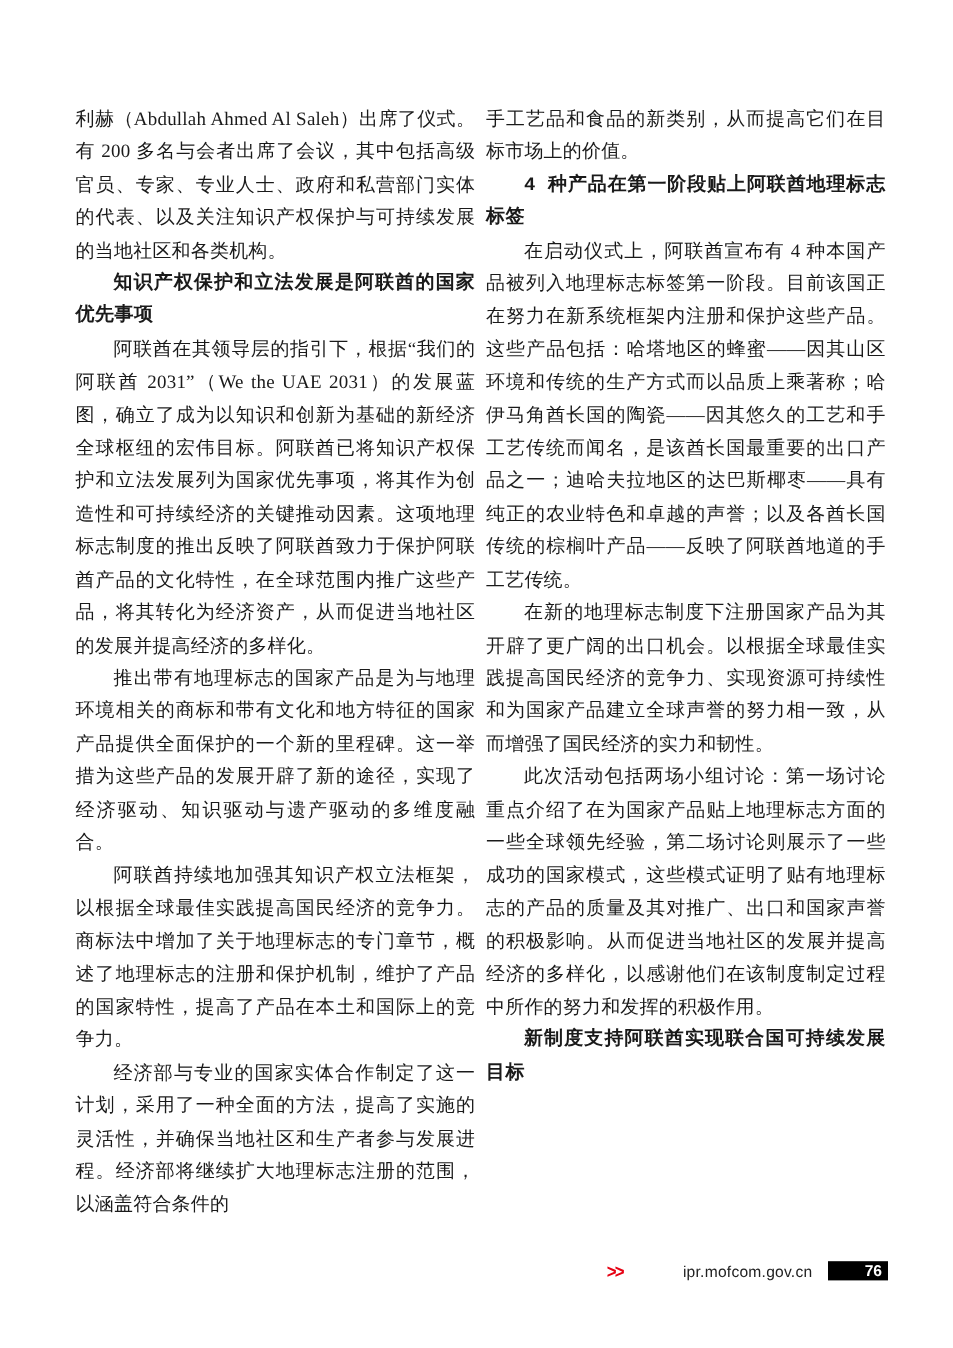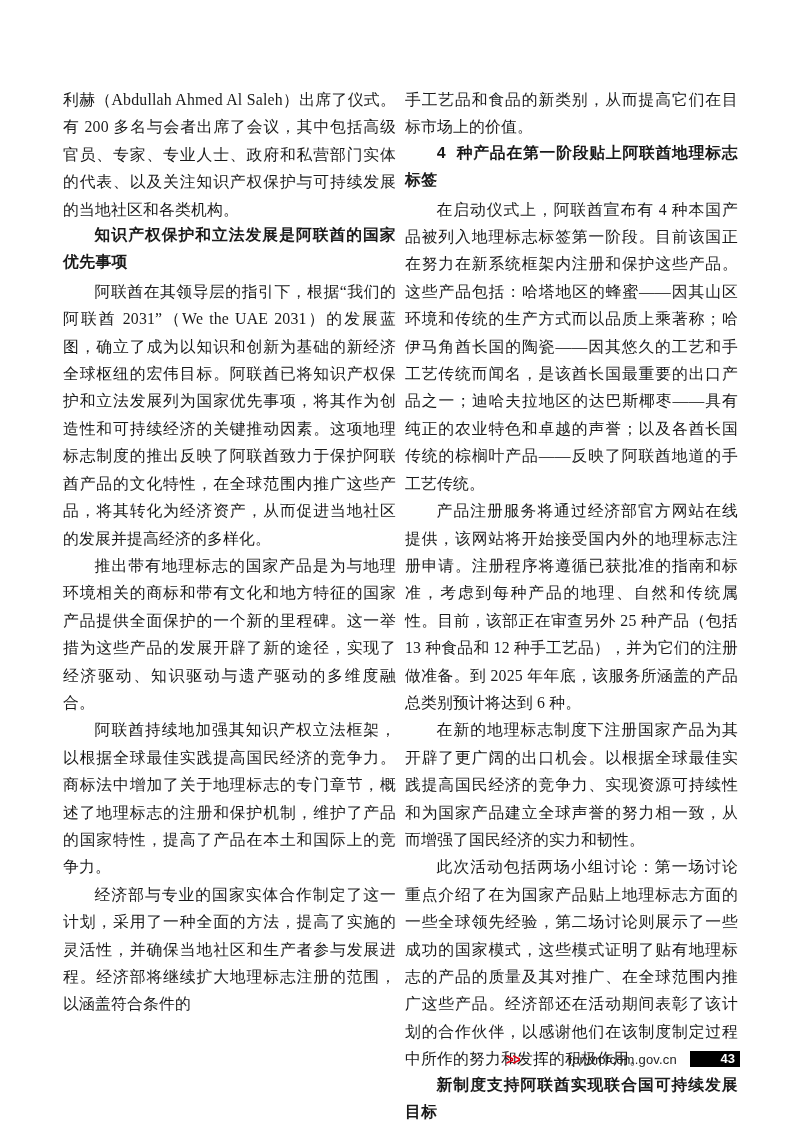--- a/index.html
+++ b/index.html
@@ -92,24 +92,23 @@
         <p class="block heading">知识产权保护和立法发展是阿联酋的国家优先事项</p>
         <p class="block para">阿联酋在其领导层的指引下，根据“我们的阿联酋 2031”（We the UAE 2031）的发展蓝图，确立了成为以知识和创新为基础的新经济全球枢纽的宏伟目标。阿联酋已将知识产权保护和立法发展列为国家优先事项，将其作为创造性和可持续经济的关键推动因素。这项地理标志制度的推出反映了阿联酋致力于保护阿联酋产品的文化特性，在全球范围内推广这些产品，将其转化为经济资产，从而促进当地社区的发展并提高经济的多样化。</p>
         <p class="block para">推出带有地理标志的国家产品是为与地理环境相关的商标和带有文化和地方特征的国家产品提供全面保护的一个新的里程碑。这一举措为这些产品的发展开辟了新的途径，实现了经济驱动、知识驱动与遗产驱动的多维度融合。</p>
         <p class="block para">阿联酋持续地加强其知识产权立法框架，以根据全球最佳实践提高国民经济的竞争力。商标法中增加了关于地理标志的专门章节，概述了地理标志的注册和保护机制，维护了产品的国家特性，提高了产品在本土和国际上的竞争力。</p>
         <p class="block para">经济部与专业的国家实体合作制定了这一计划，采用了一种全面的方法，提高了实施的灵活性，并确保当地社区和生产者参与发展进程。经济部将继续扩大地理标志注册的范围，以涵盖符合条件的</p>
       </div>
     <div class="column">
         <p class="block para cont">手工艺品和食品的新类别，从而提高它们在目标市场上的价值。</p>
         <p class="block heading">4 种产品在第一阶段贴上阿联酋地理标志标签</p>
         <p class="block para">在启动仪式上，阿联酋宣布有 4 种本国产品被列入地理标志标签第一阶段。目前该国正在努力在新系统框架内注册和保护这些产品。这些产品包括：哈塔地区的蜂蜜——因其山区环境和传统的生产方式而以品质上乘著称；哈伊马角酋长国的陶瓷——因其悠久的工艺和手工艺传统而闻名，是该酋长国最重要的出口产品之一；迪哈夫拉地区的达巴斯椰枣——具有纯正的农业特色和卓越的声誉；以及各酋长国传统的棕榈叶产品——反映了阿联酋地道的手工艺传统。</p>
-        <p class="block para">产品注册服务将通过经济部官方网站在线提供，该网站将开始接受国内外的地理标志注册申请。注册程序将遵循已获批准的指南和标准，考虑到每种产品的地理、自然和传统属性。目前，该部正在审查另外 25 种产品（包括 13 种食品和 12 种手工艺品），并为它们的注册做准备。到 2025 年年底，该服务所涵盖的产品总类别预计将达到 6 种。</p>
         <p class="block para">在新的地理标志制度下注册国家产品为其开辟了更广阔的出口机会。以根据全球最佳实践提高国民经济的竞争力、实现资源可持续性和为国家产品建立全球声誉的努力相一致，从而增强了国民经济的实力和韧性。</p>
-        <p class="block para">此次活动包括两场小组讨论：第一场讨论重点介绍了在为国家产品贴上地理标志方面的一些全球领先经验，第二场讨论则展示了一些成功的国家模式，这些模式证明了贴有地理标志的产品的质量及其对推广、在全球范围内推广这些产品。经济部还在活动期间表彰了该计划的合作伙伴，以感谢他们在该制度制定过程中所作的努力和发挥的积极作用。</p>
+        <p class="block para">此次活动包括两场小组讨论：第一场讨论重点介绍了在为国家产品贴上地理标志方面的一些全球领先经验，第二场讨论则展示了一些成功的国家模式，这些模式证明了贴有地理标志的产品的质量及其对推广、出口和国家声誉的积极影响。从而促进当地社区的发展并提高经济的多样化，以感谢他们在该制度制定过程中所作的努力和发挥的积极作用。</p>
         <p class="block heading">新制度支持阿联酋实现联合国可持续发展目标</p>
       </div>
   </div>
   <div class="footer">
     <span class="chev" style="color: rgb(230, 0, 18);">&gt;&gt;</span>
     <span class="url">ipr.mofcom.gov.cn</span>
-    <span class="pagenum-box" style="background: rgb(0, 0, 0); color: rgb(255, 255, 255);">43</span>
+    <span class="pagenum-box" style="background: rgb(0, 0, 0); color: rgb(255, 255, 255);">76</span>
   </div>
 </div>
 
 </body></html>

